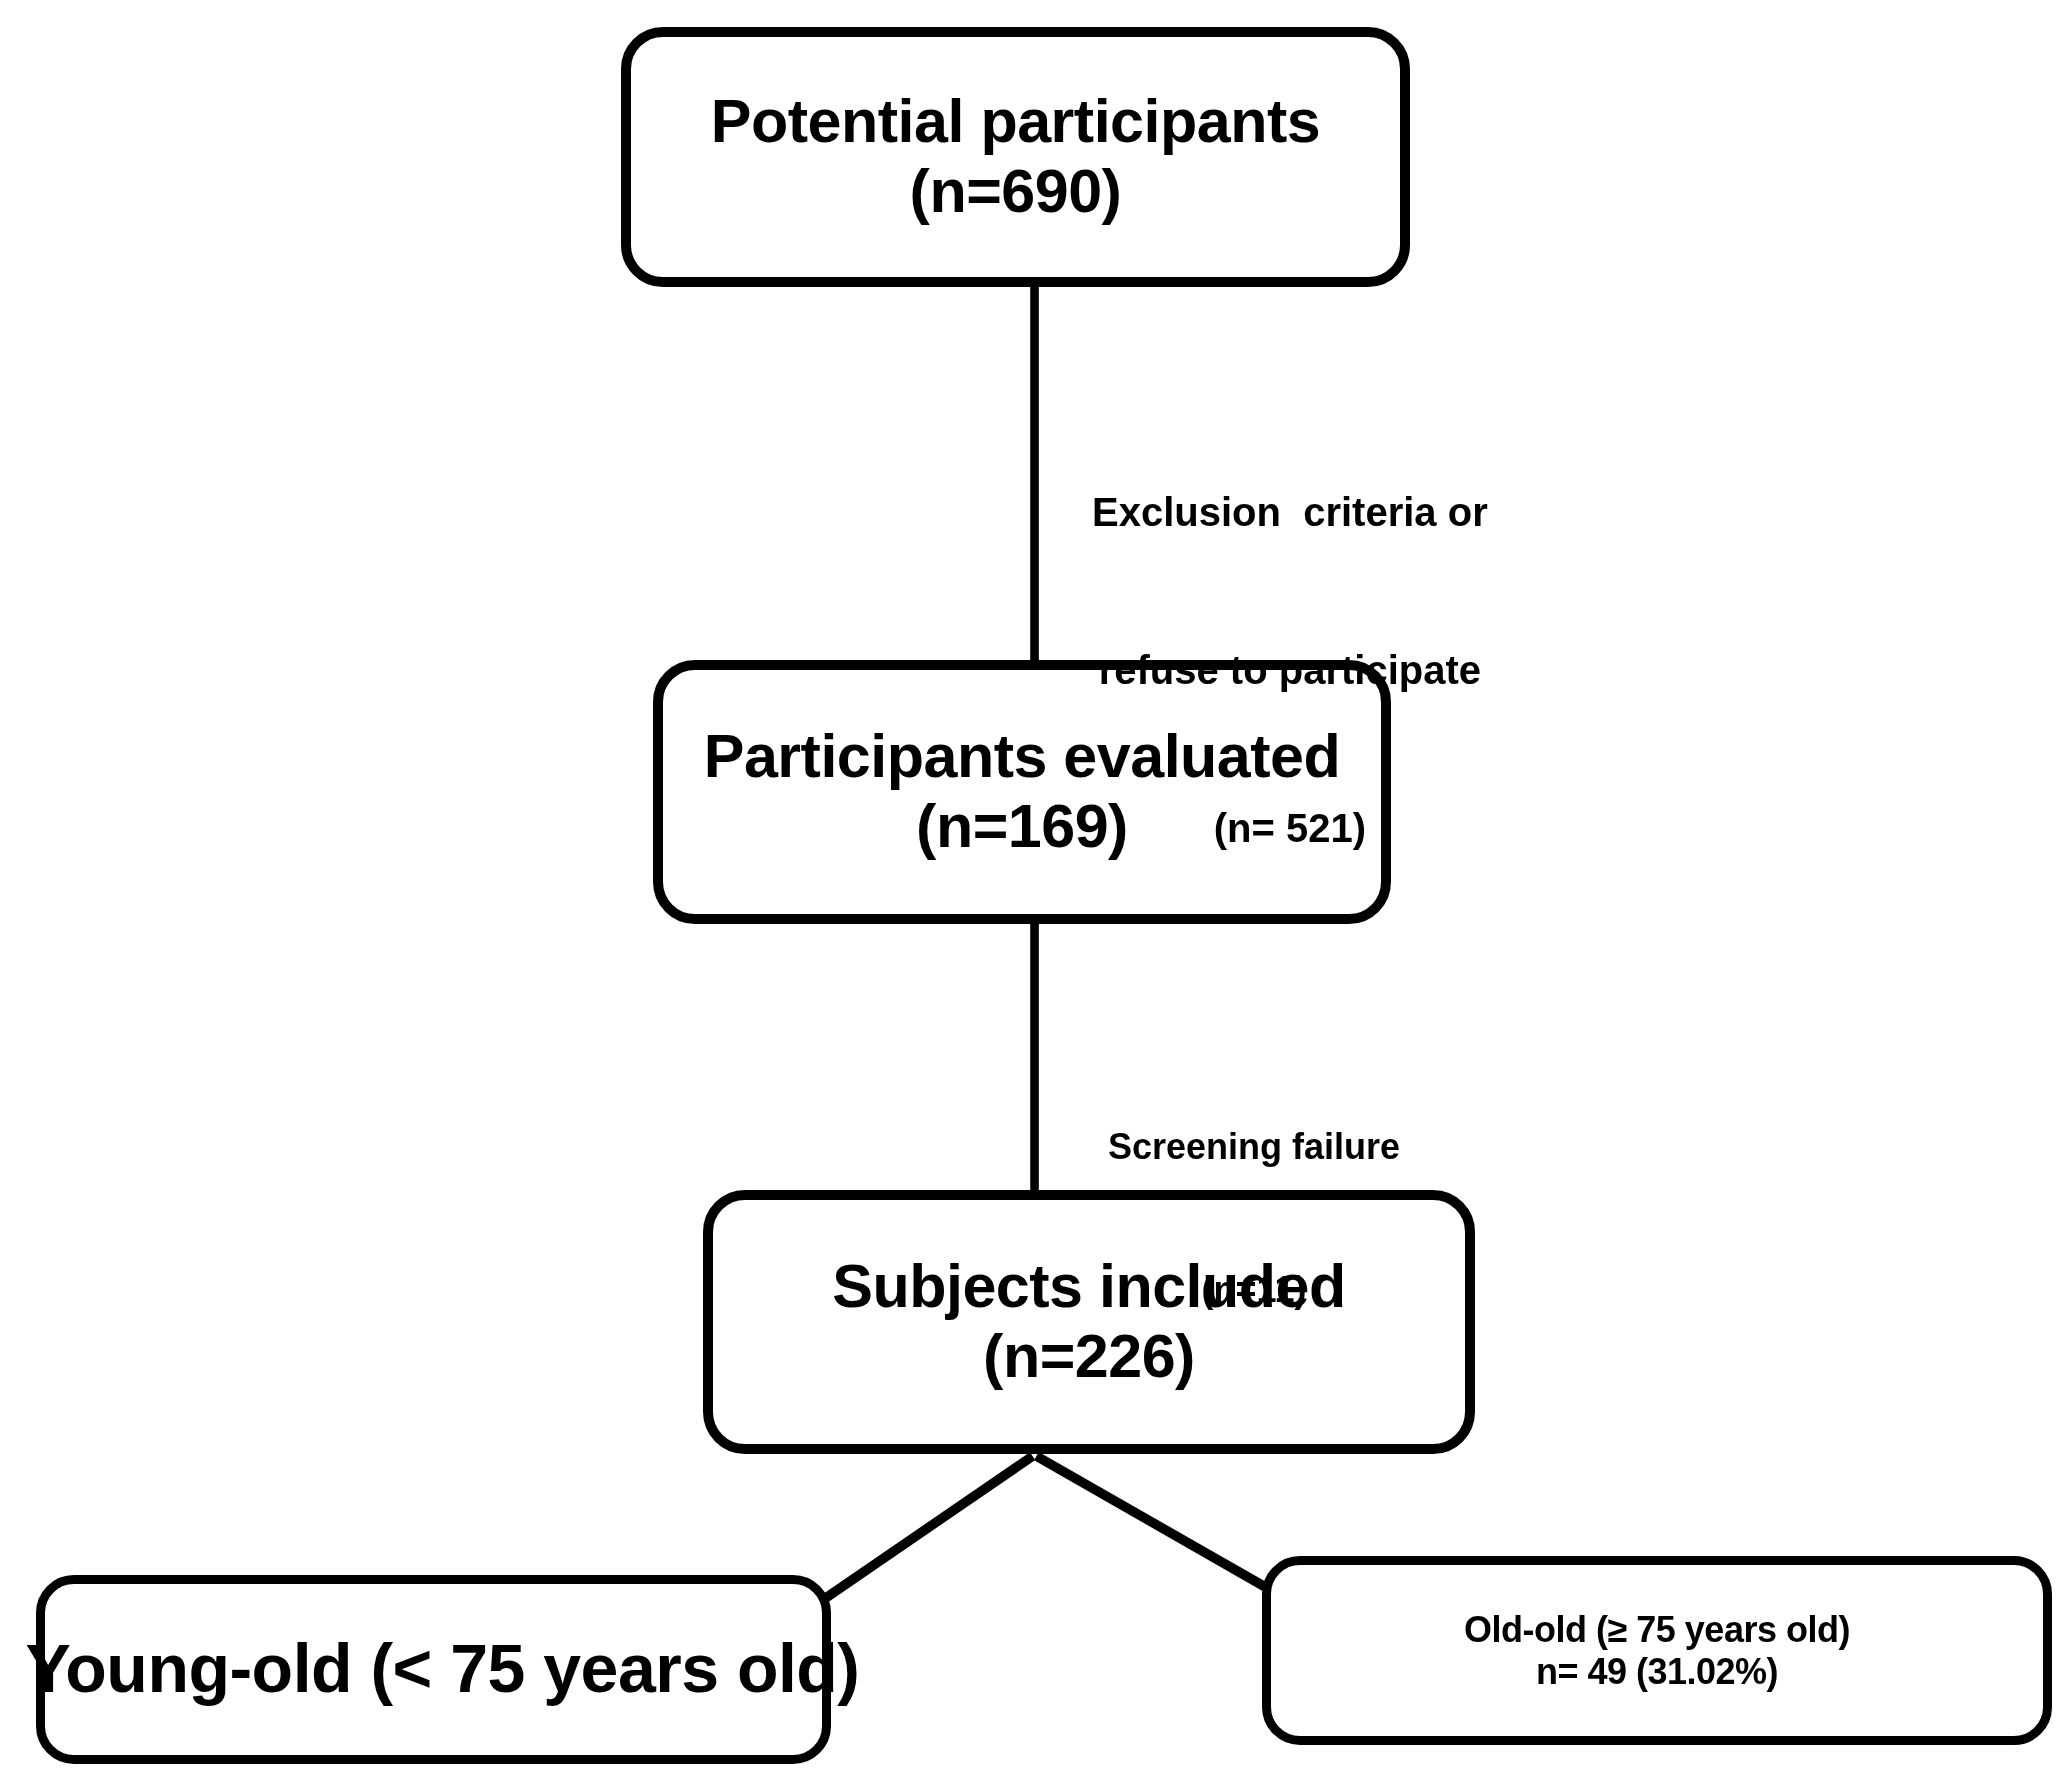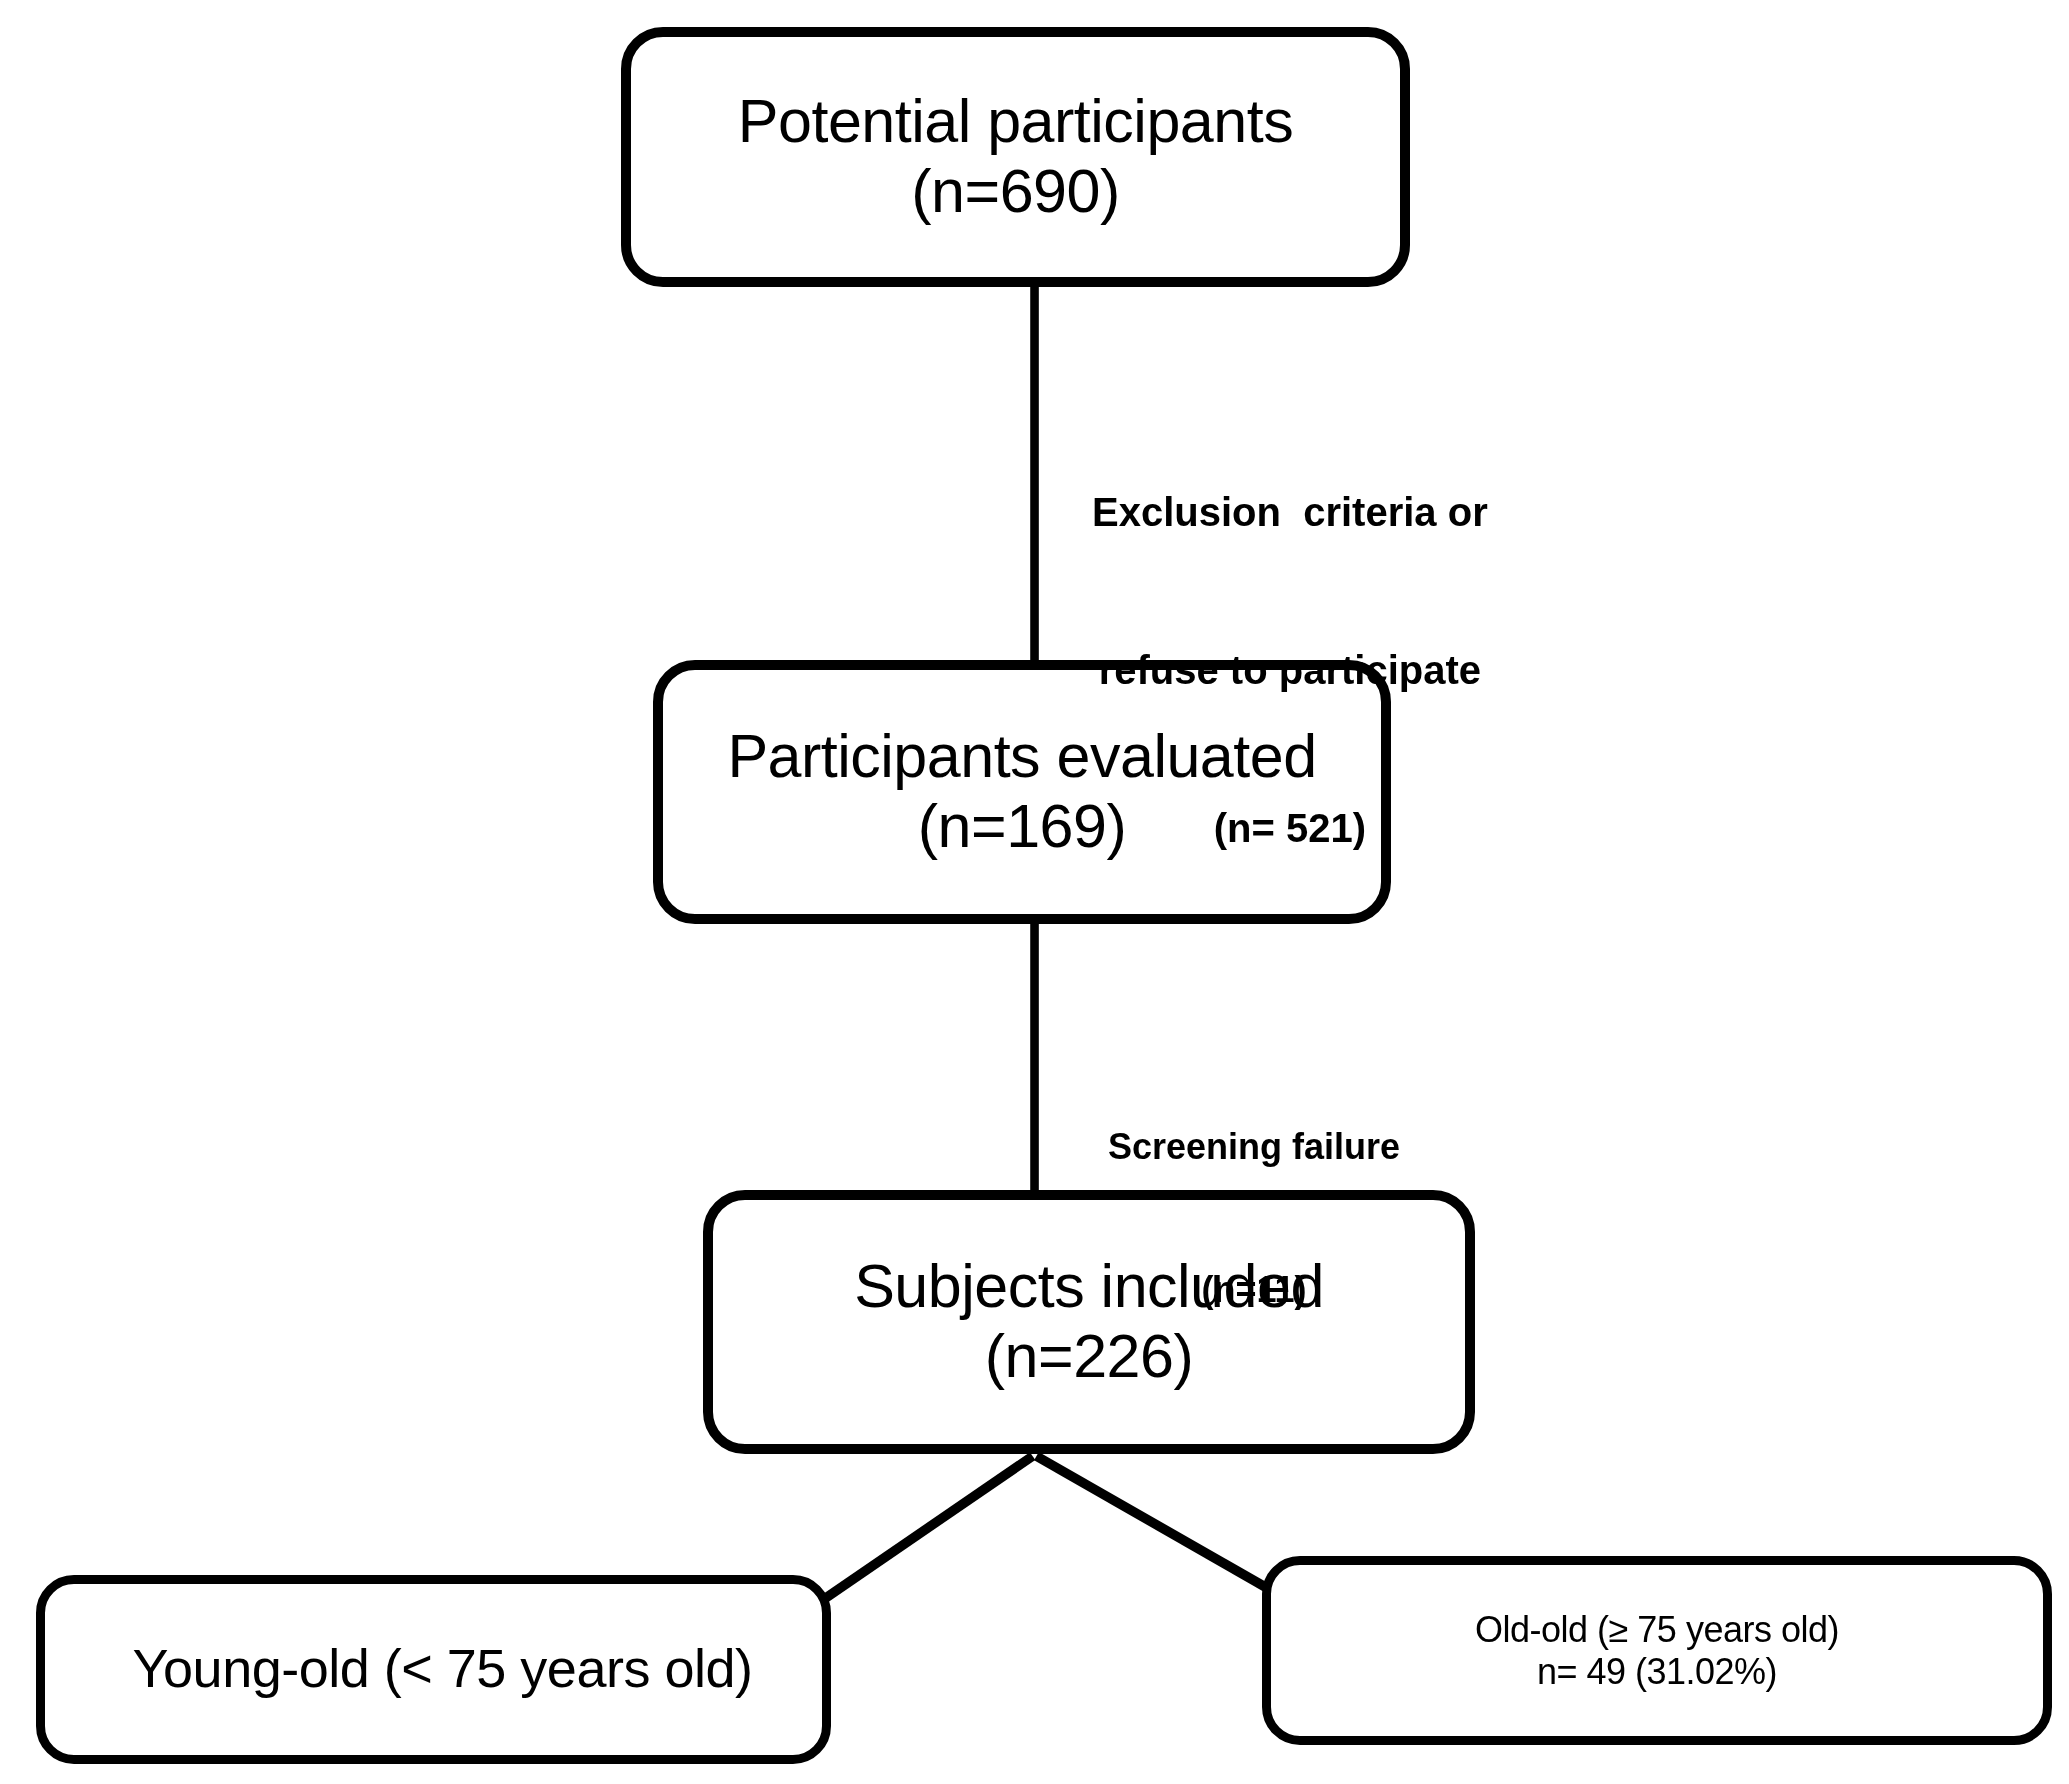--- a/index.html
+++ b/index.html
@@ -31,21 +31,21 @@
     position: absolute;
     box-sizing: border-box;
     background: #ffffff;
     border: 10.5px solid #000000;
     border-radius: 44px;
     display: flex;
     flex-direction: column;
     align-items: center;
     justify-content: center;
     text-align: center;
-    font-weight: normal;
+    font-weight: bold;
     line-height: 1.14;
     letter-spacing: -0.5px;
     z-index: 2;
   }
   .node-box .line-1,
   .node-box .line-2 {
     display: block;
     white-space: pre;
   }
   
@@ -63,21 +63,21 @@
   }
   #node-included {
     left: 703px;  top: 1190px;
     width: 772px; height: 264px;
     font-size: 61px;
     border-radius: 42px;
   }
   #node-young-old {
     left: 36px;   top: 1575px;
     width: 795px; height: 189px;
-    font-size: 54px;
+    font-size: 68px;
     border-radius: 38px;
     border-width: 9.6px;
     padding-left: 18px;
   }
   #node-old-old {
     left: 1262px; top: 1556px;
     width: 790px; height: 189px;
     font-size: 36px;
     border-radius: 38px;
     border-width: 9.6px;

